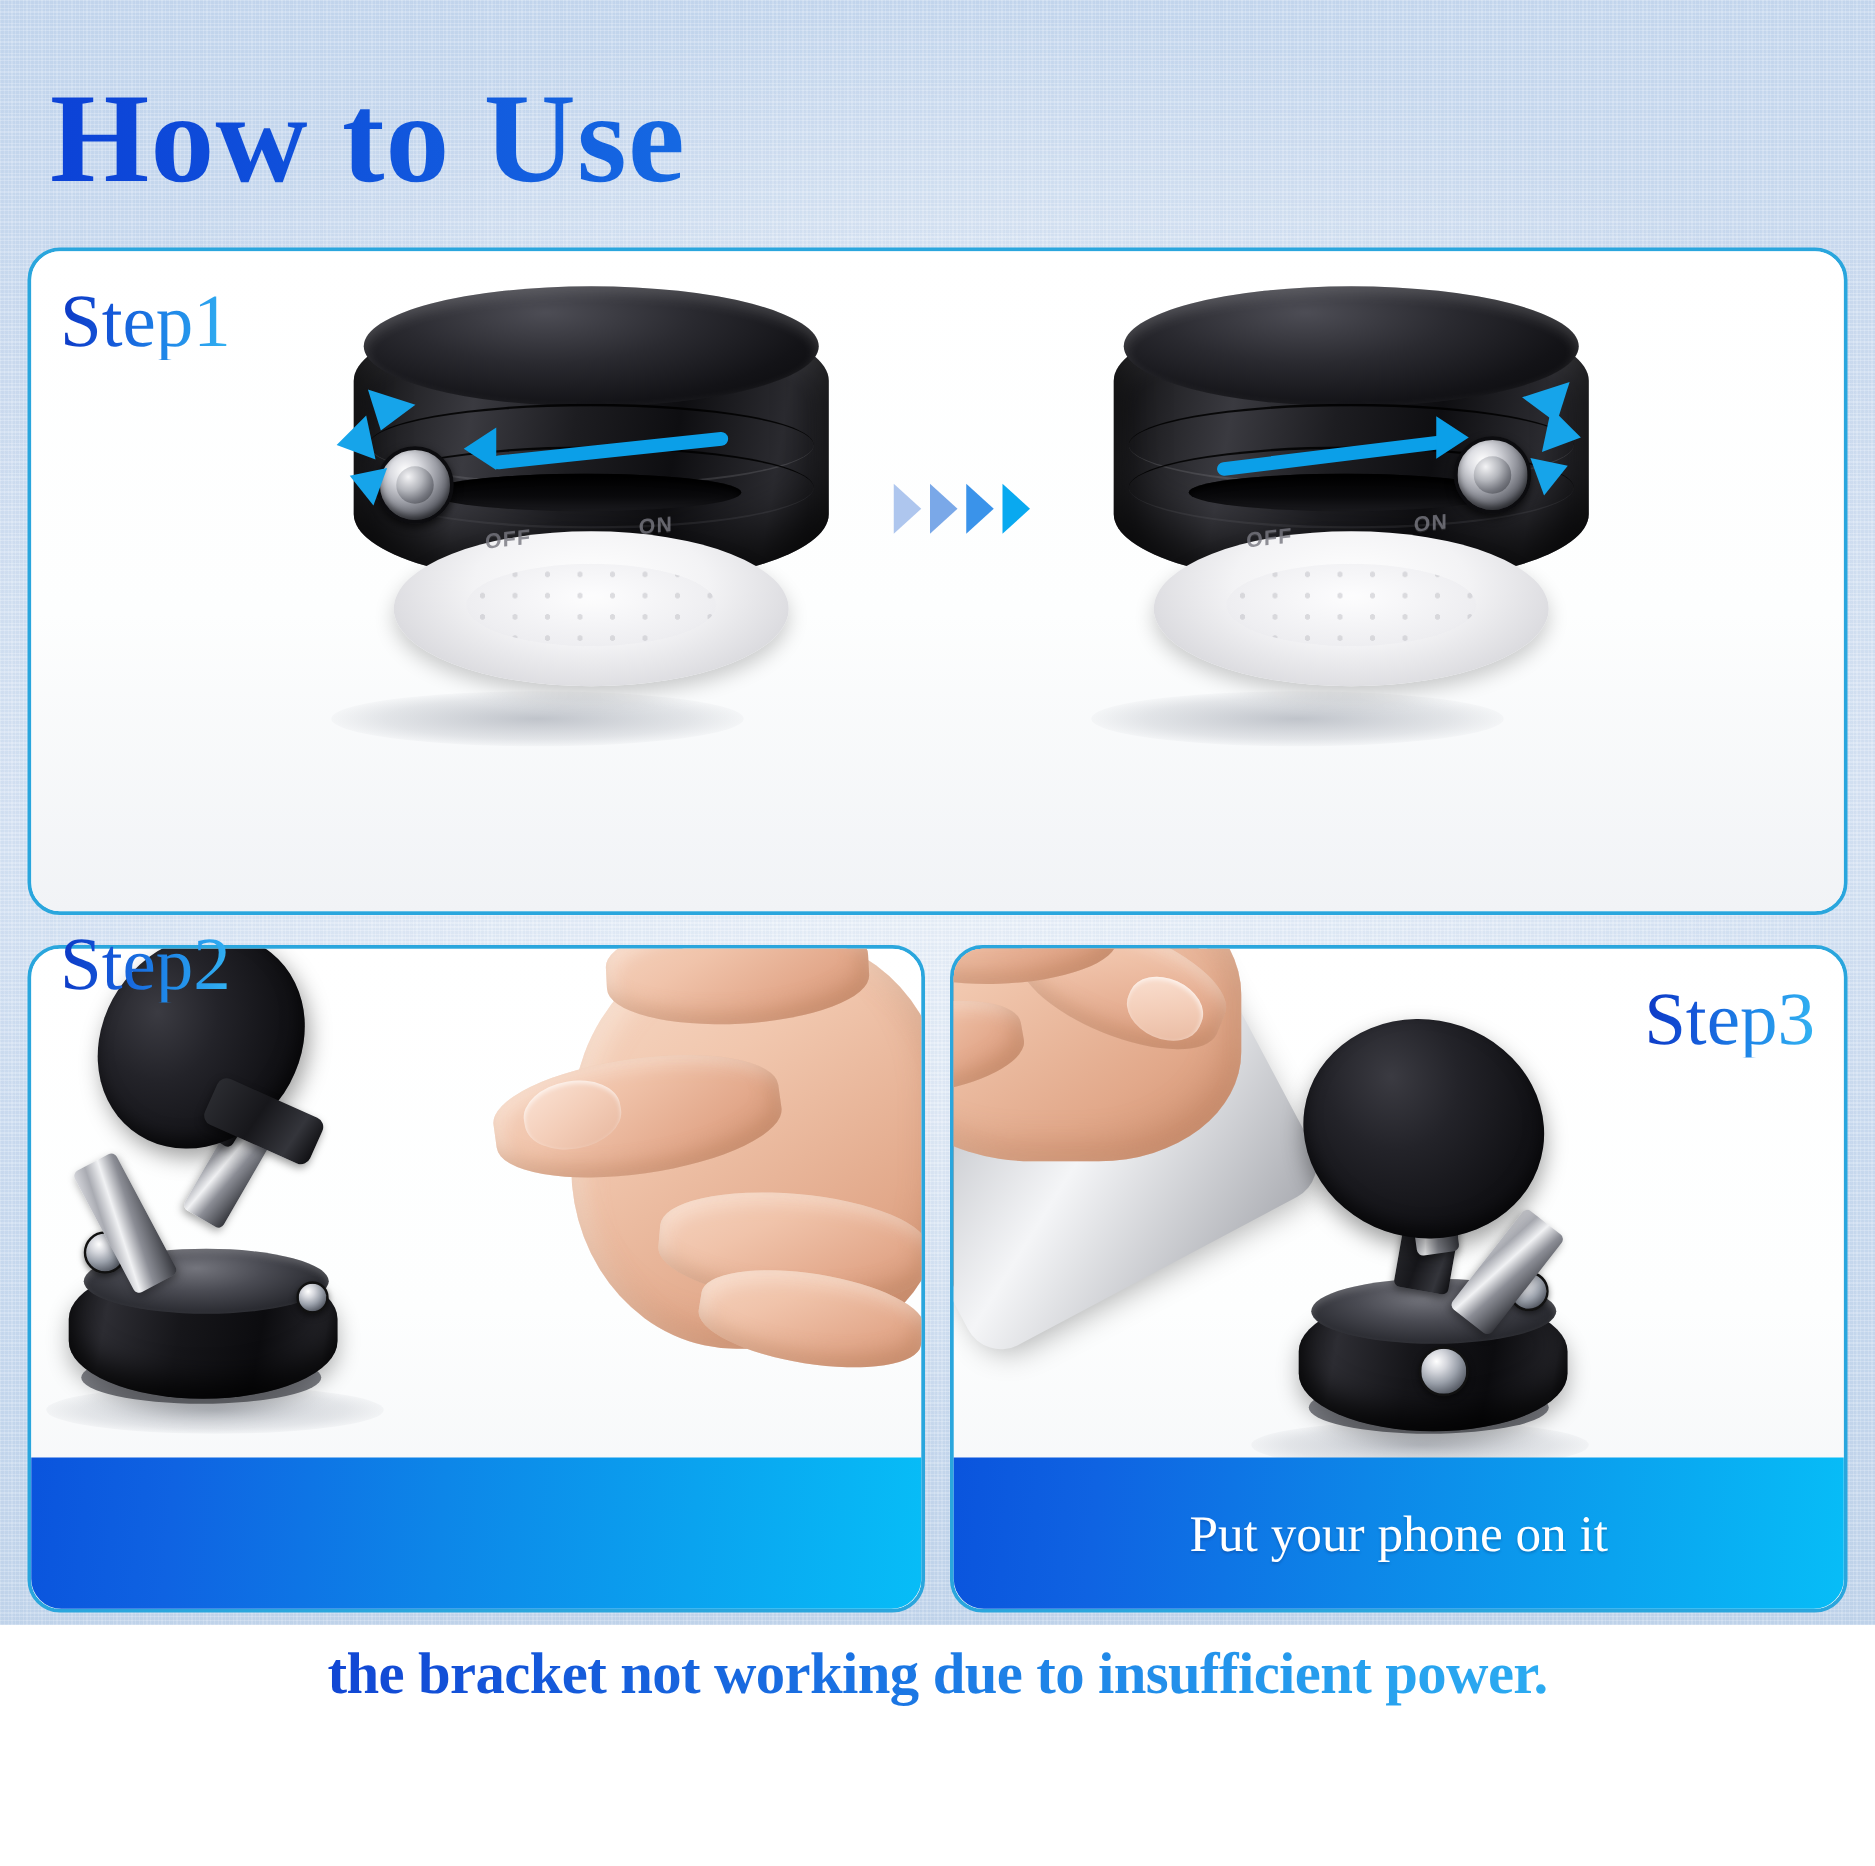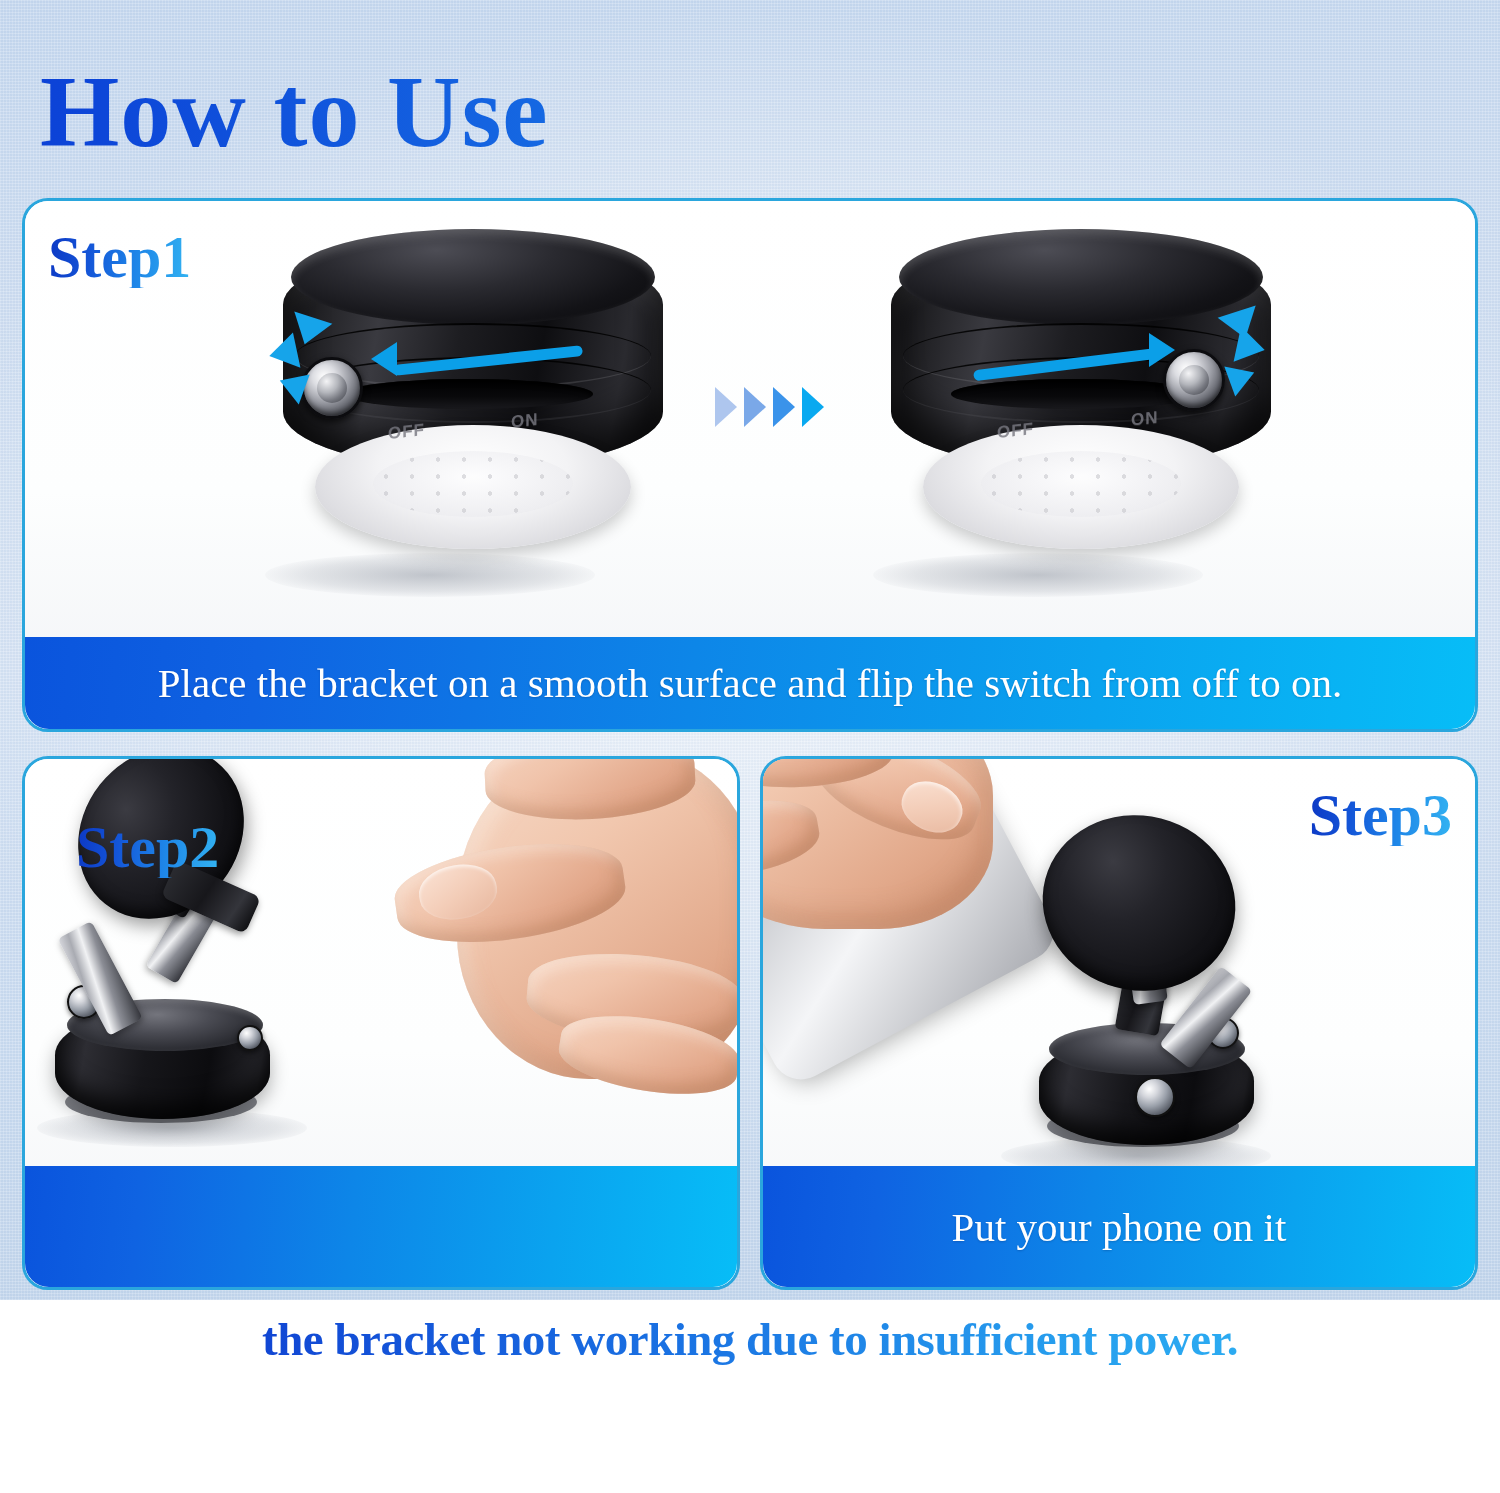--- a/index.html
+++ b/index.html
@@ -60,28 +60,28 @@
     position:absolute;left:0;top:0;right:0;bottom:0;
     background:linear-gradient(180deg,#ffffff 0%,#fdfefe 55%,#f1f3f6 100%);
   }
   #panel1{left:22px;top:198px;width:1456px;height:534px;}
   #panel2{left:22px;top:756px;width:718px;height:534px;}
   #panel3{left:760px;top:756px;width:718px;height:534px;}
 
   
   .step-label{
     position:absolute;z-index:30;
-    font-size:60px;line-height:62px;font-weight:700;
+    font-size:60px;line-height:62px;font-weight:400;
     background:linear-gradient(95deg,#0c37c4 0%,#1456d8 30%,#1e86e8 62%,#33b4f2 100%);
     -webkit-background-clip:text;background-clip:text;
     color:transparent;-webkit-text-fill-color:transparent;
     white-space:nowrap;
   }
   #label1{left:48px;top:226px;}
-  #label2{left:48px;top:816px;margin-left:28px;}
+  #label2{left:48px;top:740px;}
   #label3{left:auto;right:48px;top:784px;}
 
   
   .caption{
     position:absolute;z-index:40;
     background:linear-gradient(95deg,#0a54dd 0%,#0f63e2 16%,#0d86e8 46%,#0aa3ef 74%,#07bdf7 100%);
     border-radius:0 0 24px 24px;
     color:#ffffff;
     display:flex;align-items:center;justify-content:center;
     text-align:center;
@@ -321,23 +321,20 @@
         <div class="arrow-line" style="left:82px;top:130px;width:186px;transform:rotate(-7deg);"></div>
         <div class="tri" style="left:258px;top:104px;border-top:17px solid transparent;border-bottom:17px solid transparent;border-left:26px solid #0b9fe8;"></div>
         <div class="tri" style="left:330px;top:82px;border-left:20px solid transparent;border-right:20px solid transparent;border-top:28px solid #16a4ea;transform:rotate(-18deg);"></div>
         <div class="tri" style="left:346px;top:100px;border-top:18px solid transparent;border-bottom:18px solid transparent;border-left:28px solid #16a4ea;transform:rotate(12deg);"></div>
         <div class="tri" style="left:338px;top:132px;border-top:16px solid transparent;border-bottom:16px solid transparent;border-left:26px solid #16a4ea;transform:rotate(-20deg);"></div>
       </div>
 
     </div>
   </div>
   <div class="step-label" id="label1">Step1</div>
-  <div class="caption" id="cap1">
-    <span>Place the bracket on a smooth surface and flip the switch from off to on.</span>
-  </div>
 
   <div class="panel" id="panel2">
     <div class="stage">
 
       <div class="hand" style="left:352px;top:-40px;width:400px;height:420px;">
         <div class="palm" style="left:80px;top:30px;width:300px;height:330px;"></div>
         <div class="finger" style="left:18px;top:128px;width:230px;height:92px;transform:rotate(-8deg);"></div>
         <div class="nail" style="left:42px;top:146px;width:78px;height:54px;transform:rotate(-10deg);"></div>
         <div class="finger" style="left:108px;top:16px;width:210px;height:84px;transform:rotate(-3deg);"></div>
         <div class="finger" style="left:150px;top:236px;width:215px;height:86px;transform:rotate(5deg);"></div>

